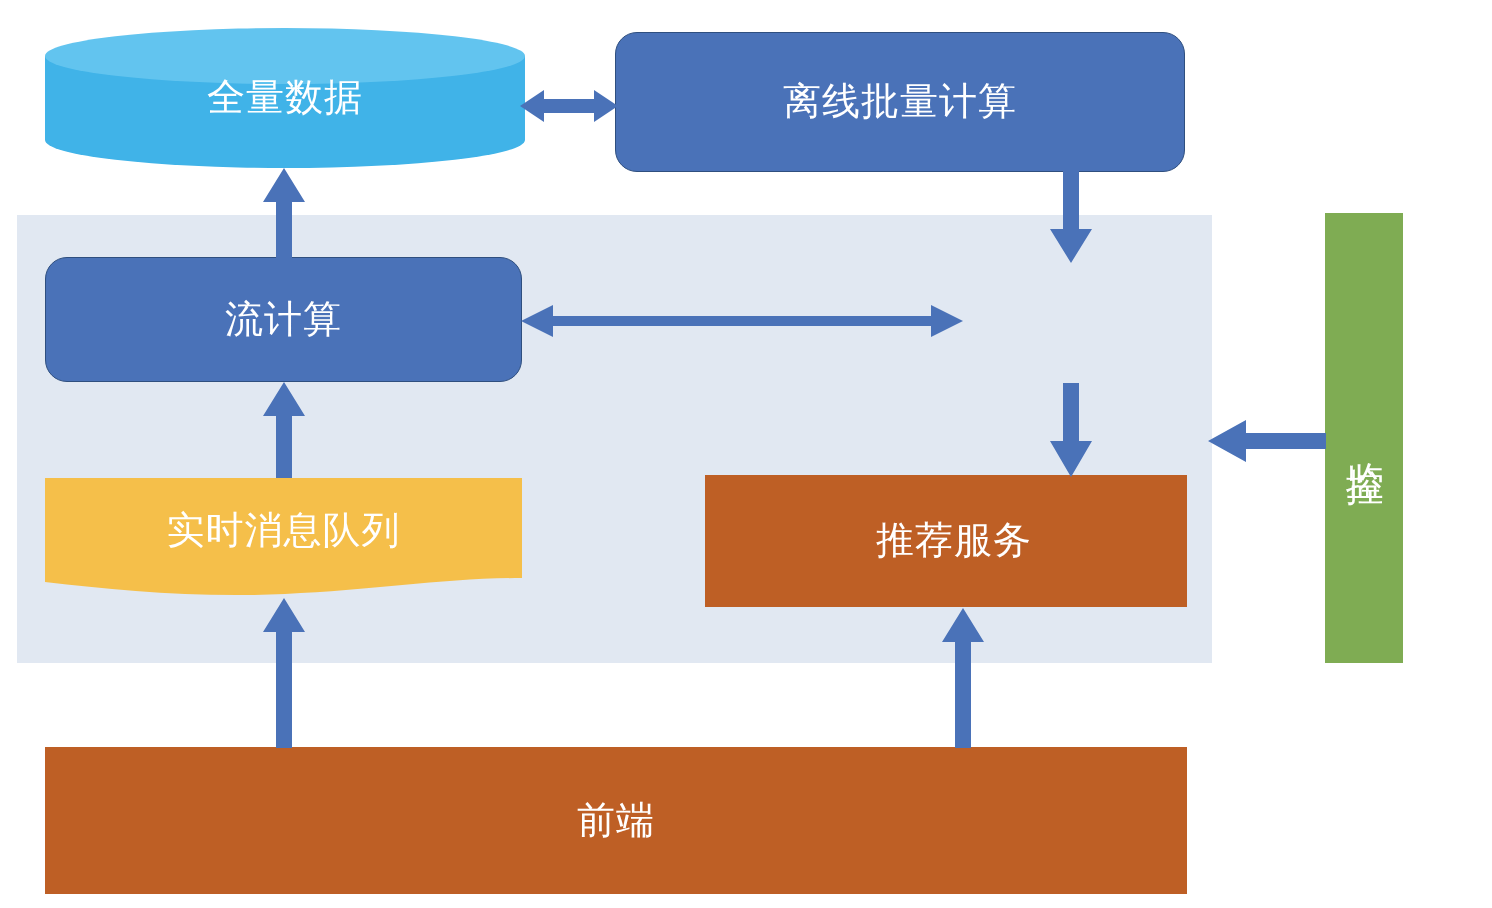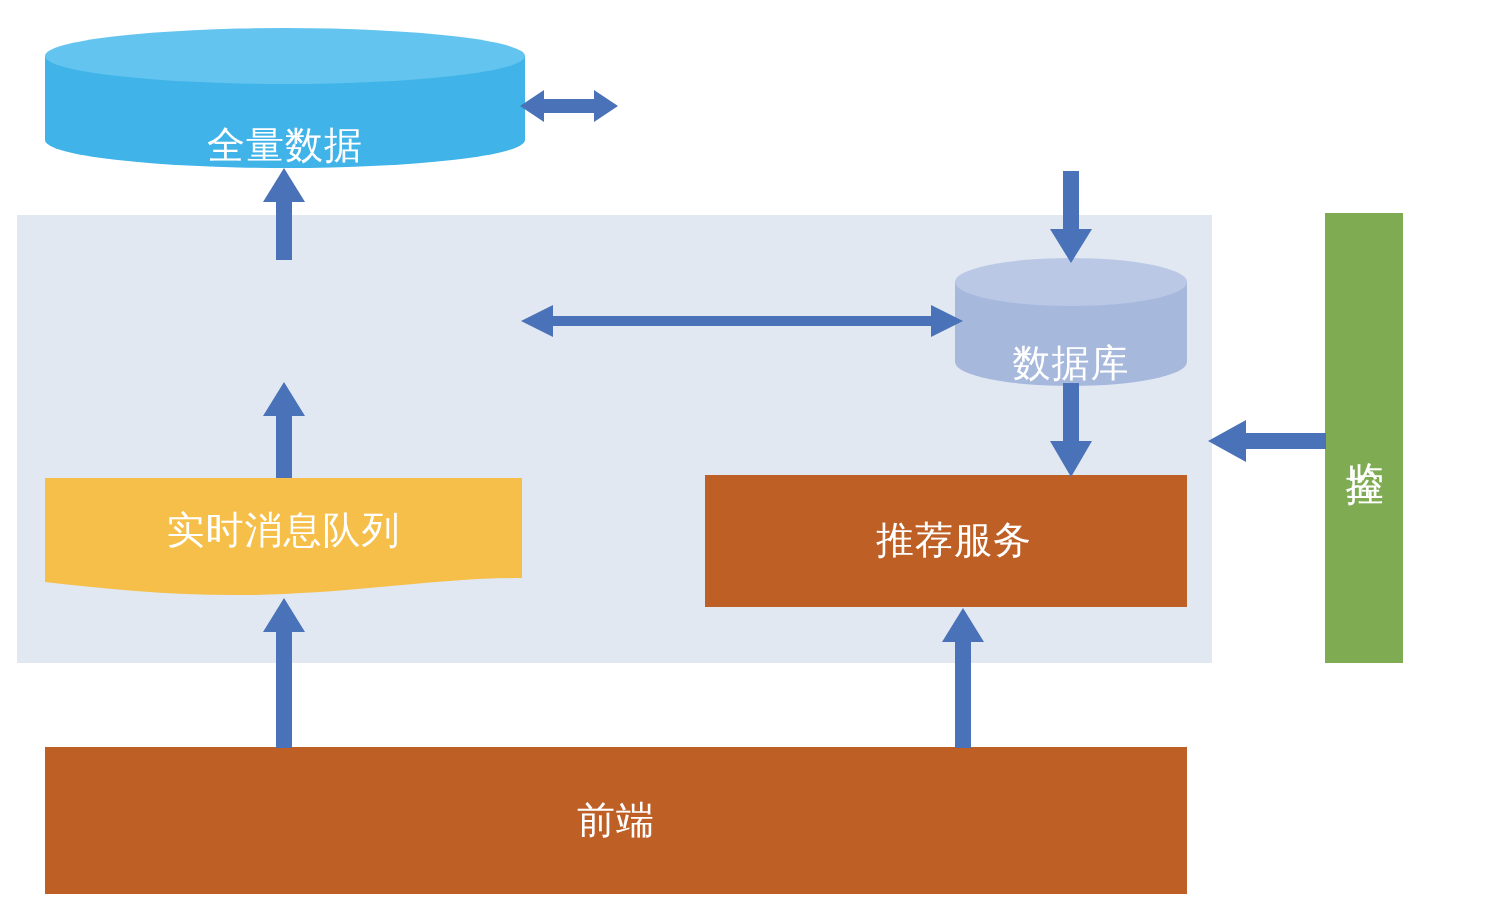--- a/index.html
+++ b/index.html
@@ -58,21 +58,21 @@
     height: 100%;
     display: block;
   }
   .cylinder .cyl-text {
     position: absolute;
     left: 0;
     top: 0;
     width: 100%;
     height: 100%;
     display: flex;
-    align-items: flex-end;
+    align-items: center;
     justify-content: center;
   }
 
   
   .rounded-box {
     border-radius: 22px;
     border: 1.5px solid #2f4f7f;
   }
 
   
@@ -129,31 +129,28 @@
   <div class="cylinder" style="left:45px; top:28px; width:480px; height:140px;">
     <svg class="cyl-svg" viewBox="0 0 480 140" preserveAspectRatio="none">
       <path d="M0,28 L0,112 A240,28 0 0,0 480,112 L480,28 Z" fill="#40b3e8"></path>
       <ellipse cx="240" cy="28" rx="240" ry="28" fill="#62c4ef"></ellipse>
     </svg>
     <div class="cyl-text">
       <span class="node-label">全量数据</span>
     </div>
   </div>
 
-
-
-  <div class="cylinder" style="left:955px; top:258px; width:232px; height:128px;">
-    <svg class="cyl-svg" viewBox="0 0 232 128" preserveAspectRatio="none">
-      <path d="M0,24 L0,104 A116,24 0 0,0 232,104 L232,24 Z" fill="#a7b8dd"></path>
-      <ellipse cx="116" cy="24" rx="116" ry="24" fill="#bac8e6"></ellipse>
-    </svg>
-    <div class="cyl-text">
-      <span class="node-label">数据库</span>
-    </div>
-  </div>
+  <div class="node rounded-box" style="left:615px; top:32px; width:570px; height:140px; background:#4a72b8;">
+    <span class="node-label">离线批量计算</span>
+  </div>
+
+  <div class="node rounded-box" style="left:45px; top:257px; width:477px; height:125px; background:#4a72b8;">
+    <span class="node-label">流计算</span>
+  </div>
+
 
   <div class="wave-shape" style="position:absolute; left:45px; top:478px; width:477px; height:122px;">
     <svg viewBox="0 0 477 122" preserveAspectRatio="none">
       <path d="M0,0 L477,0 L477,100 C400,100 330,112 240,116 C150,120 70,112 0,104 Z" fill="#f5bf4a"></path>
     </svg>
     <div class="wave-text">
       <span class="node-label">实时消息队列</span>
     </div>
   </div>
 

